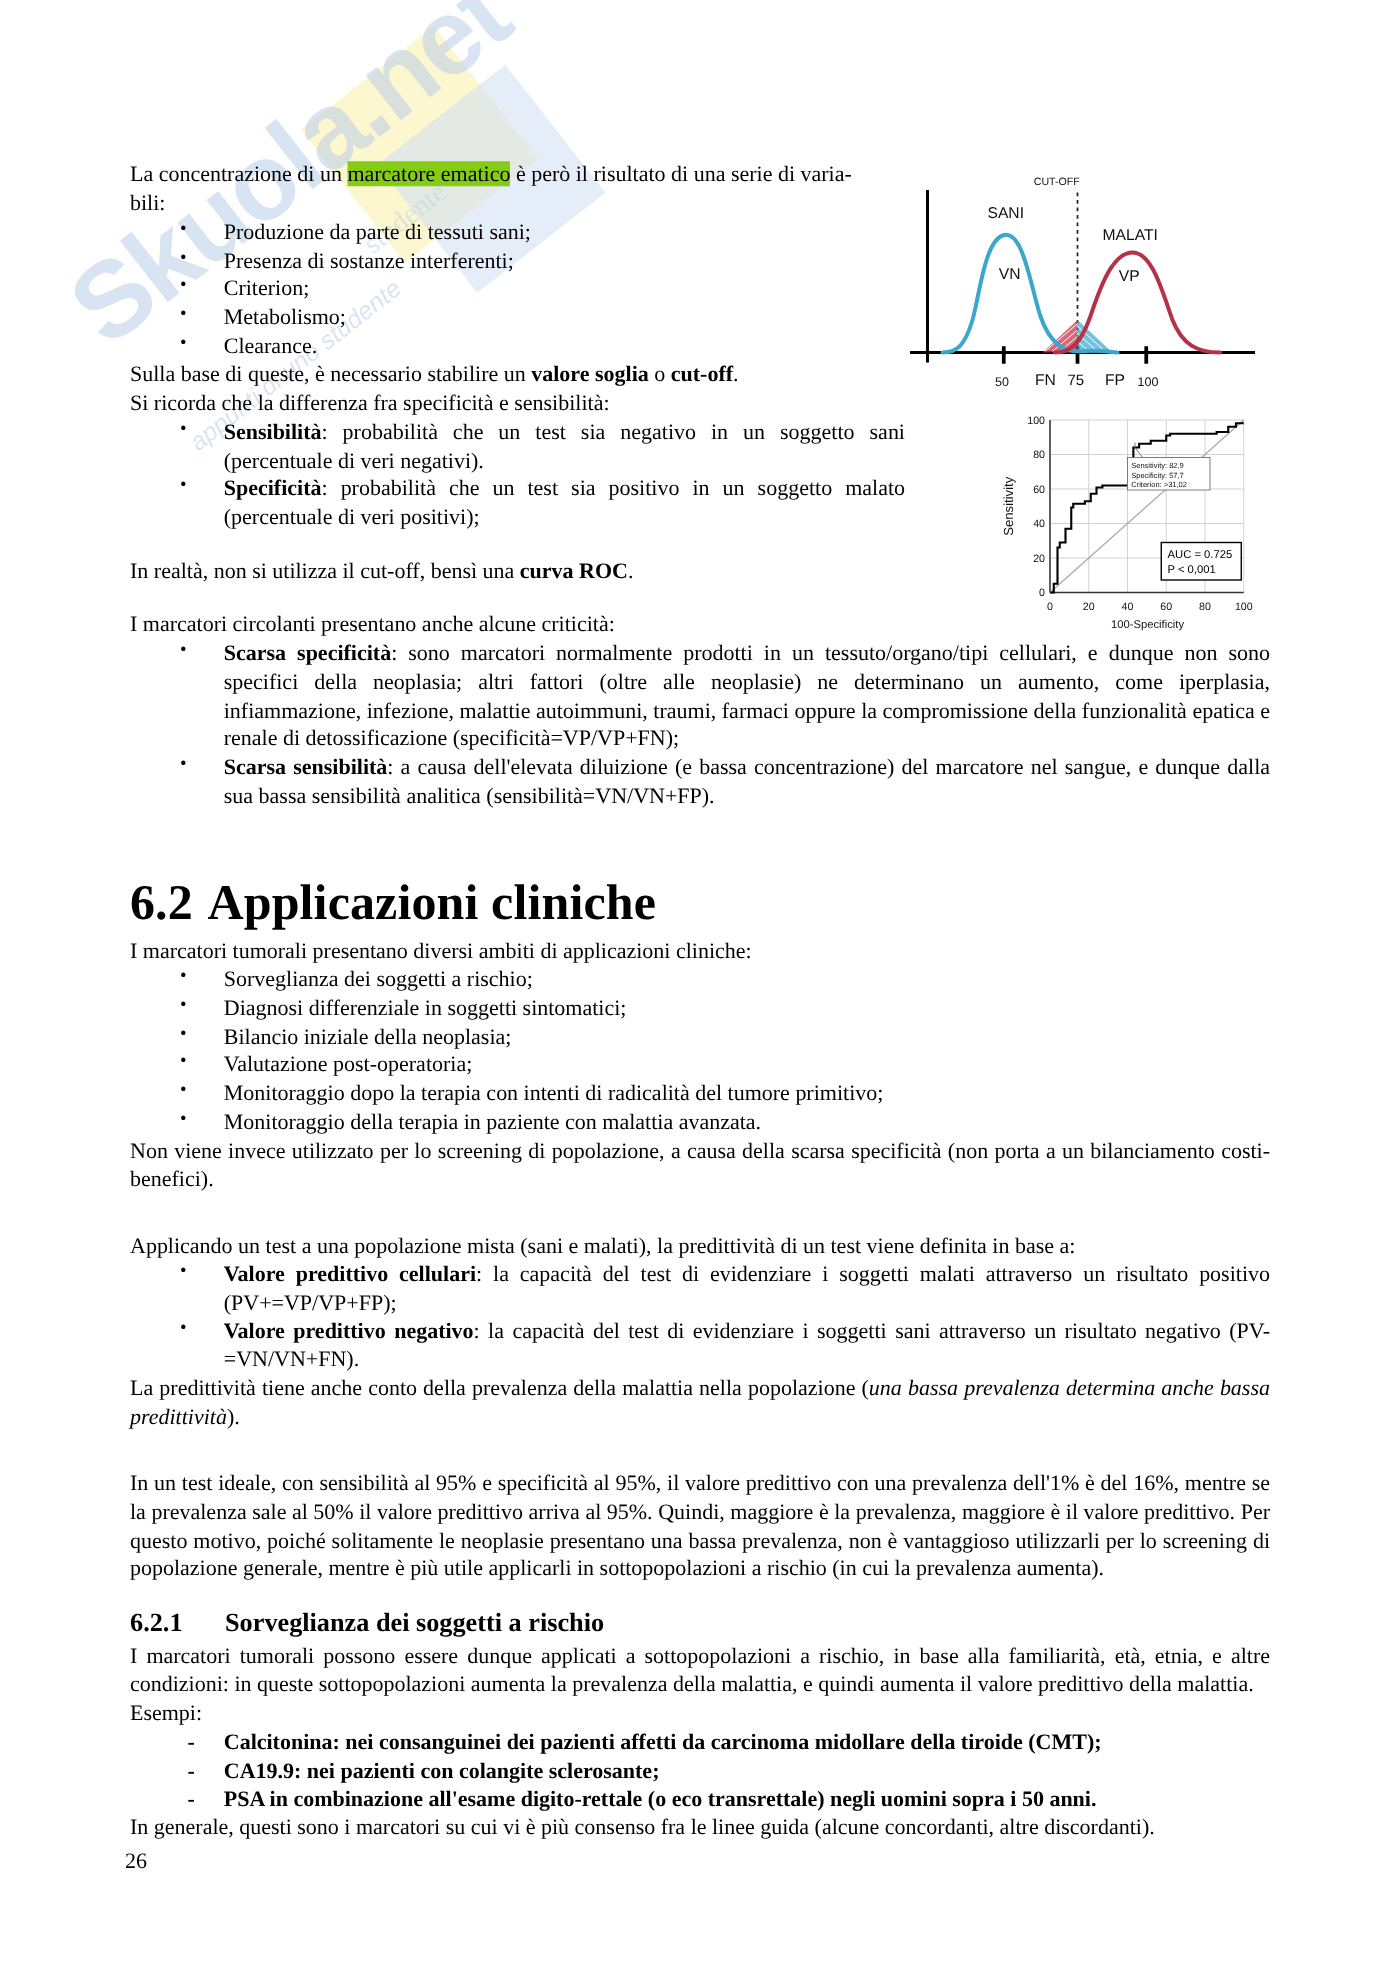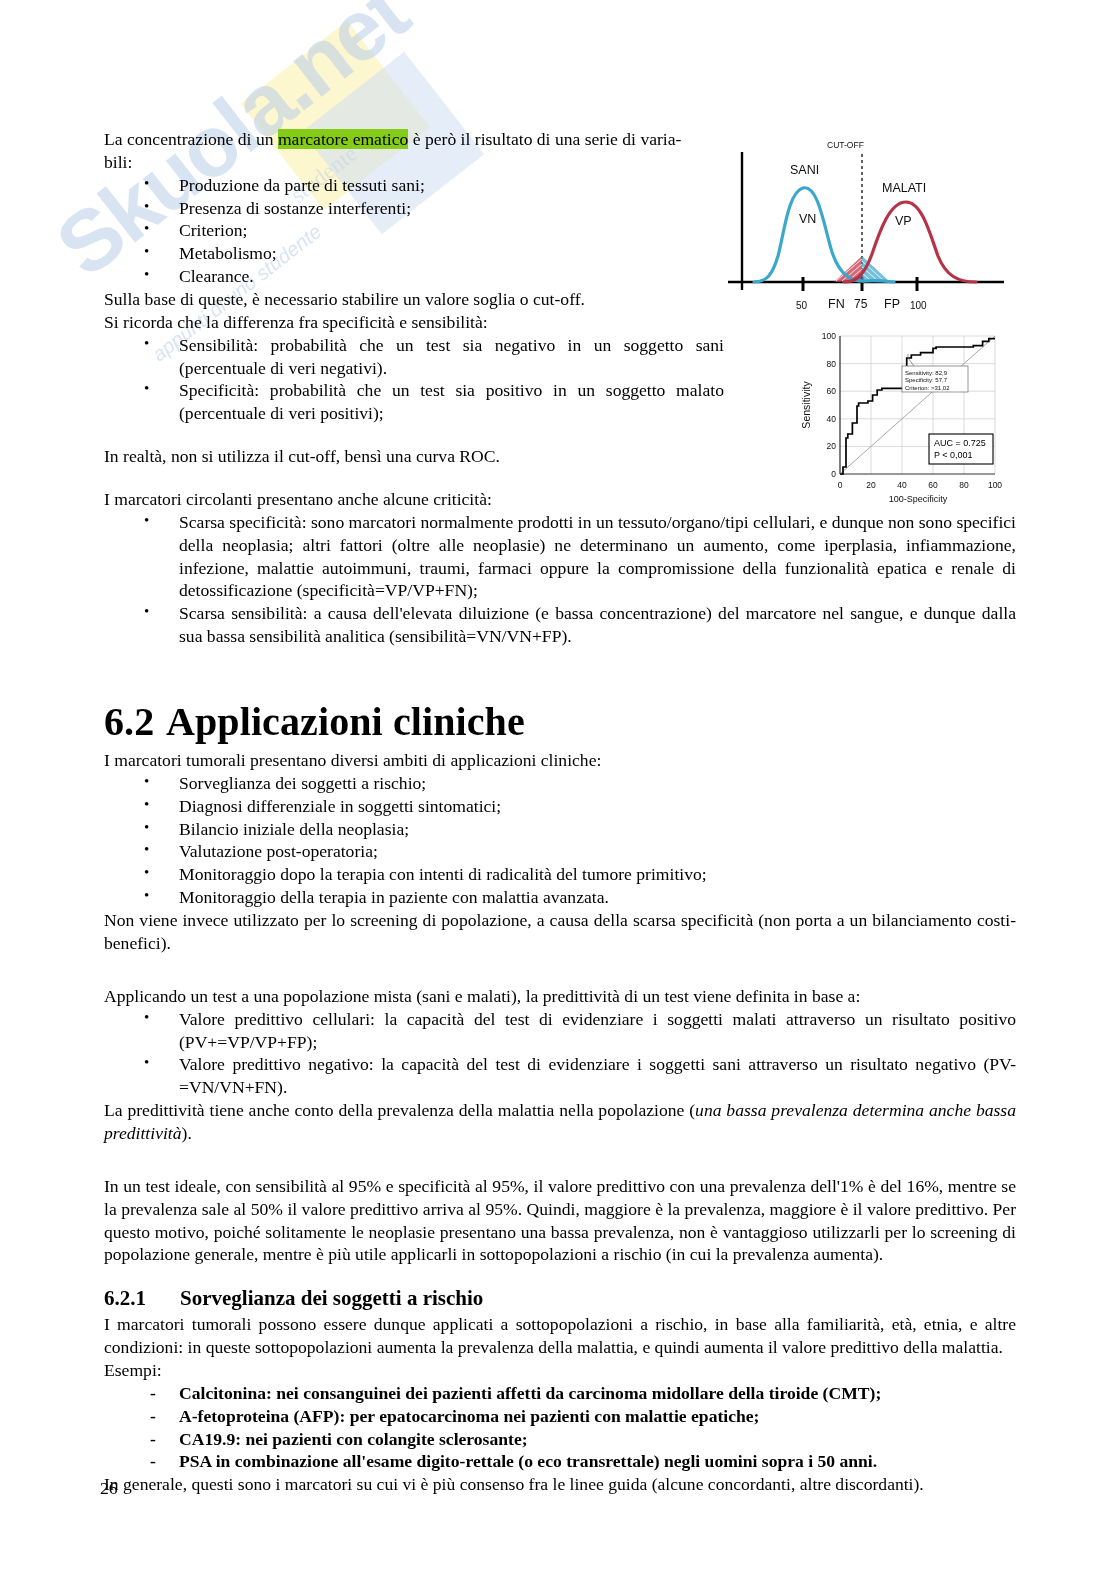--- a/index.html
+++ b/index.html
@@ -133,21 +133,21 @@
     padding-left: 75px;
     margin: 0;
     font-weight: bold;
   }
   ul.dashes > li::before {
     content: "-";
     position: absolute;
     left: 46px;
     top: 0;
   }
-  b, .b { font-weight: normal; }
+  b, .b { font-weight: bold; }
   i, .it { font-style: italic; }
 
   h2.sec {
     font-size: 40px;
     font-weight: bold;
     margin: 0 0 4px 0;
     letter-spacing: .1px;
   }
   h2.sec .num { display: inline-block; min-width: 62px; }
   h3.subsec {
@@ -377,21 +377,20 @@
 
     <div class="spacer-md"></div>
 
     <h3 class="subsec"><span class="num">6.2.1</span><span>Sorveglianza dei soggetti a rischio</span></h3>
 
     <p>I marcatori tumorali possono essere dunque applicati a sottopopolazioni a rischio, in base alla familiarità, età, etnia, e altre condizioni: in queste sottopopolazioni aumenta la prevalenza della malattia, e quindi aumenta il valore predittivo della malattia.</p>
     <p>Esempi:</p>
 
     <ul class="dashes">
       <li>Calcitonina: nei consanguinei dei pazienti affetti da carcinoma midollare della tiroide (CMT);</li>
-      <li>A-fetoproteina (AFP): per epatocarcinoma nei pazienti con malattie epatiche;</li>
       <li>CA19.9: nei pazienti con colangite sclerosante;</li>
       <li>PSA in combinazione all'esame digito-rettale (o eco transrettale) negli uomini sopra i 50 anni.</li>
     </ul>
 
     <p>In generale, questi sono i marcatori su cui vi è più consenso fra le linee guida (alcune concordanti, altre discordanti).</p>
   </div>
 
   <div class="page-number">26</div>
 </div>
 

